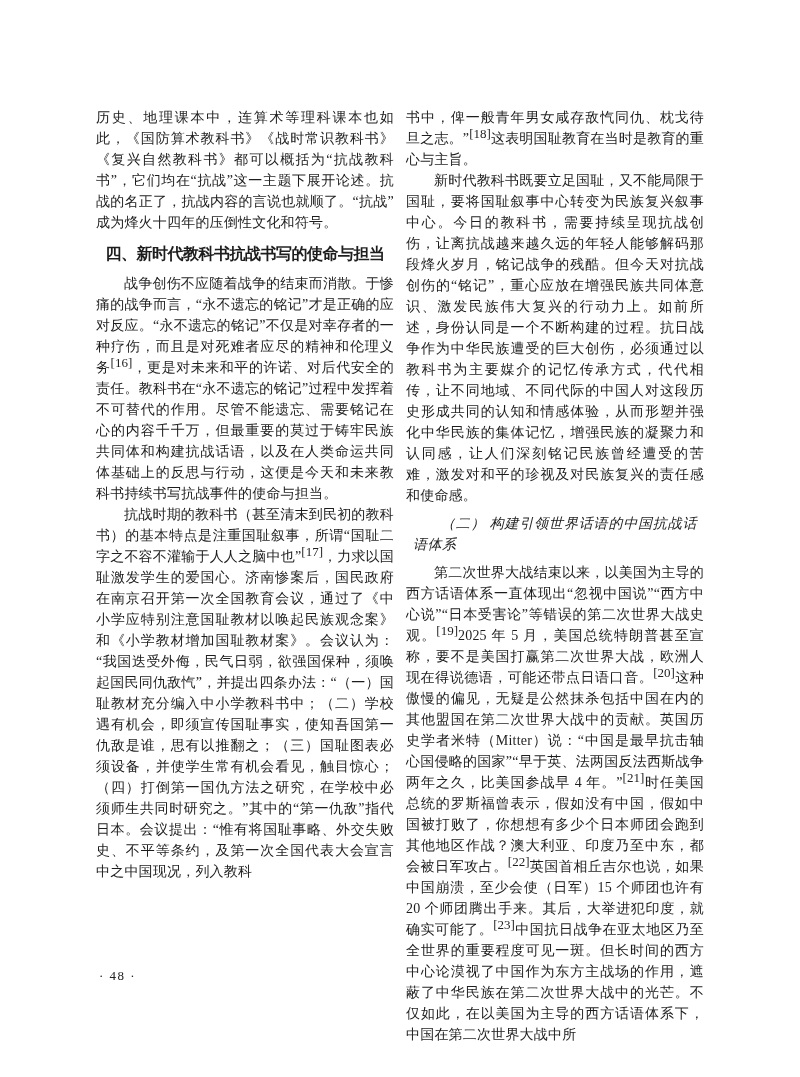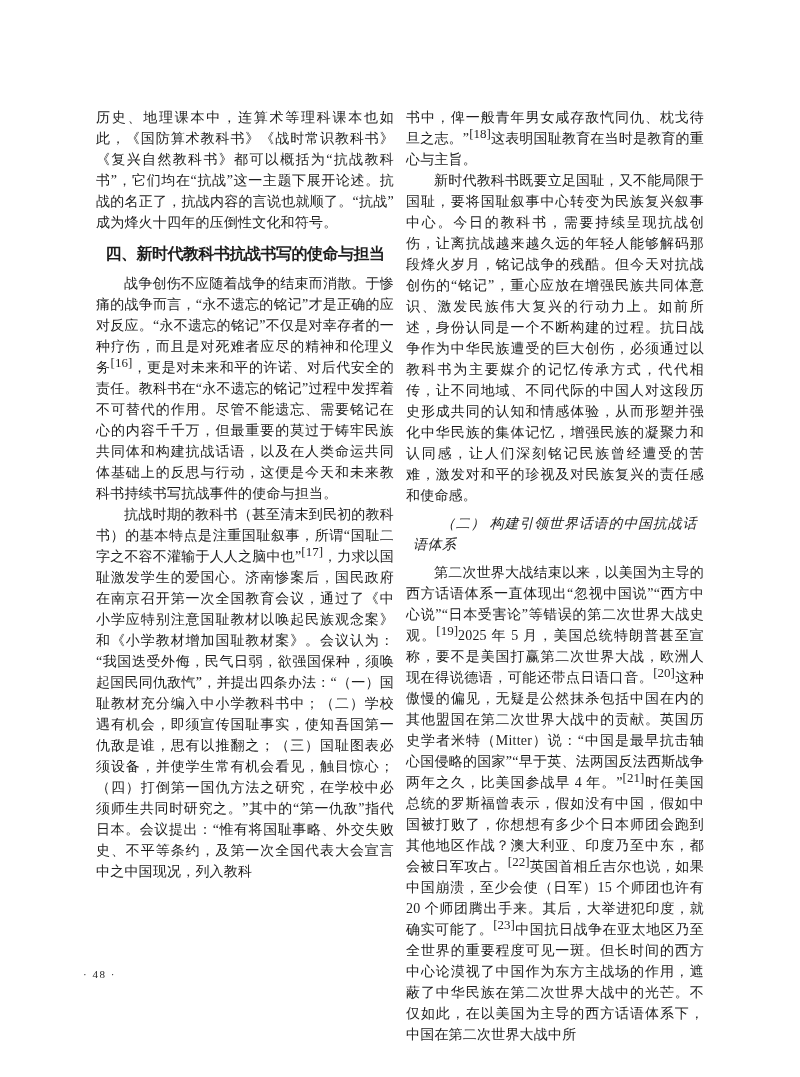--- a/index.html
+++ b/index.html
@@ -30,22 +30,22 @@
   .subheading{
     font-style:italic;font-weight:normal;
     font-size:14px;line-height:21px;
     letter-spacing:0.5px;
     text-indent:2em;margin:7px;
   }
   sup.ref{
     font-size:13px;line-height:0;vertical-align:5px;letter-spacing:0;
   }
   .page-number{
-    position:absolute;left:83px;top:968px;
-    font-size:11px;letter-spacing:1.5px;color:#222;
+    position:absolute;left:99px;top:968px;
+    font-size:13px;letter-spacing:1.5px;color:#222;
   }
 </style>
 </head>
 <body>
 
 <div class="page">
 
   <div class="column col-left">
     <p>历史、地理课本中，连算术等理科课本也如此，《国防算术教科书》《战时常识教科书》《复兴自然教科书》都可以概括为“抗战教科书”，它们均在“抗战”这一主题下展开论述。抗战的名正了，抗战内容的言说也就顺了。“抗战”成为烽火十四年的压倒性文化和符号。</p>
     <h2 class="section-heading">四、新时代教科书抗战书写的使命与担当</h2>

